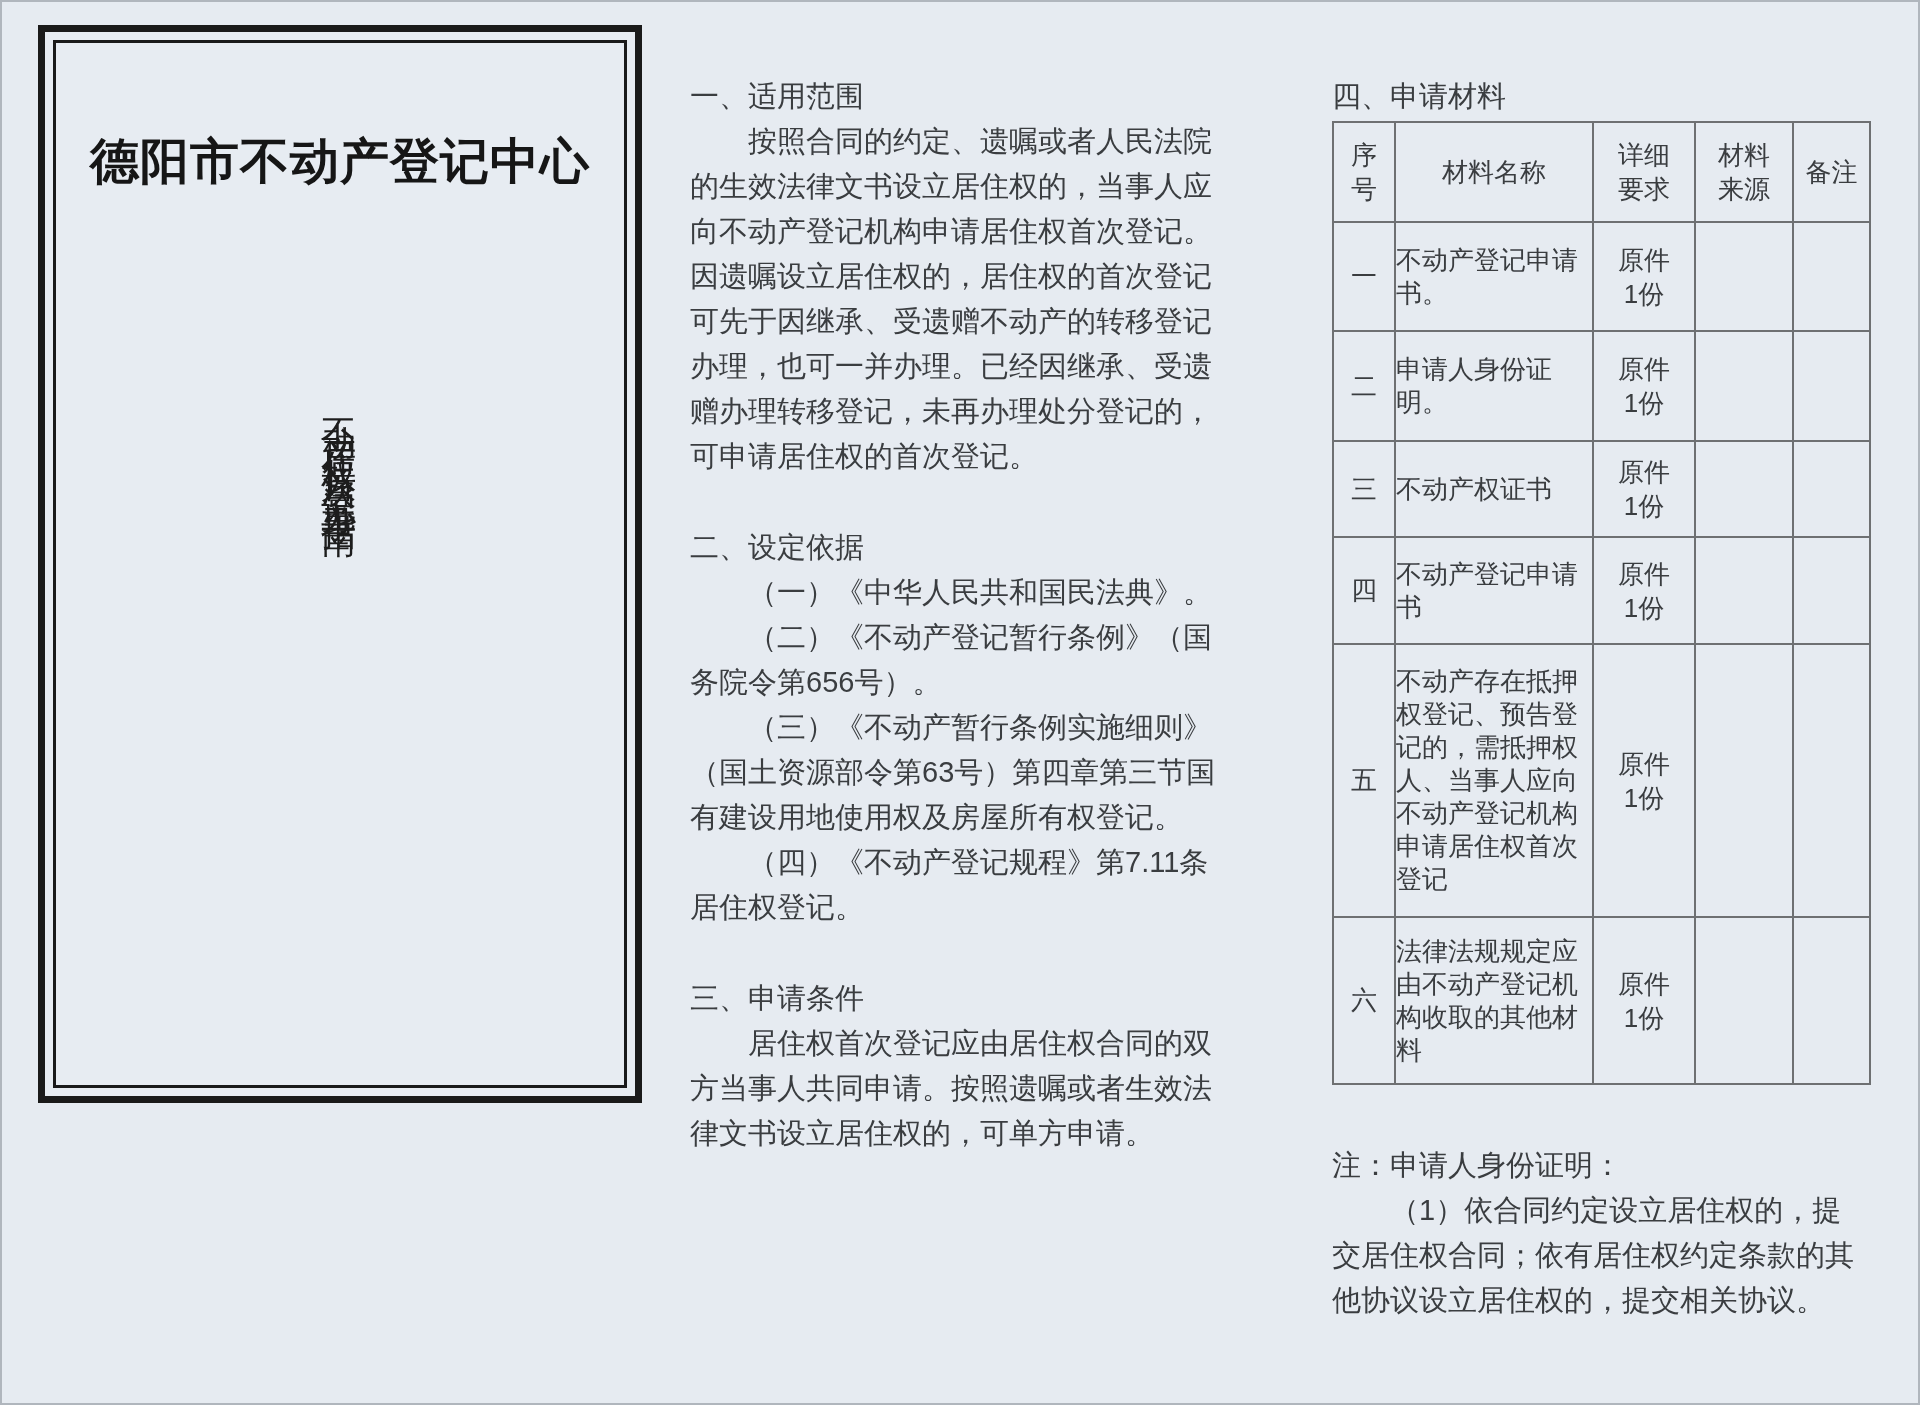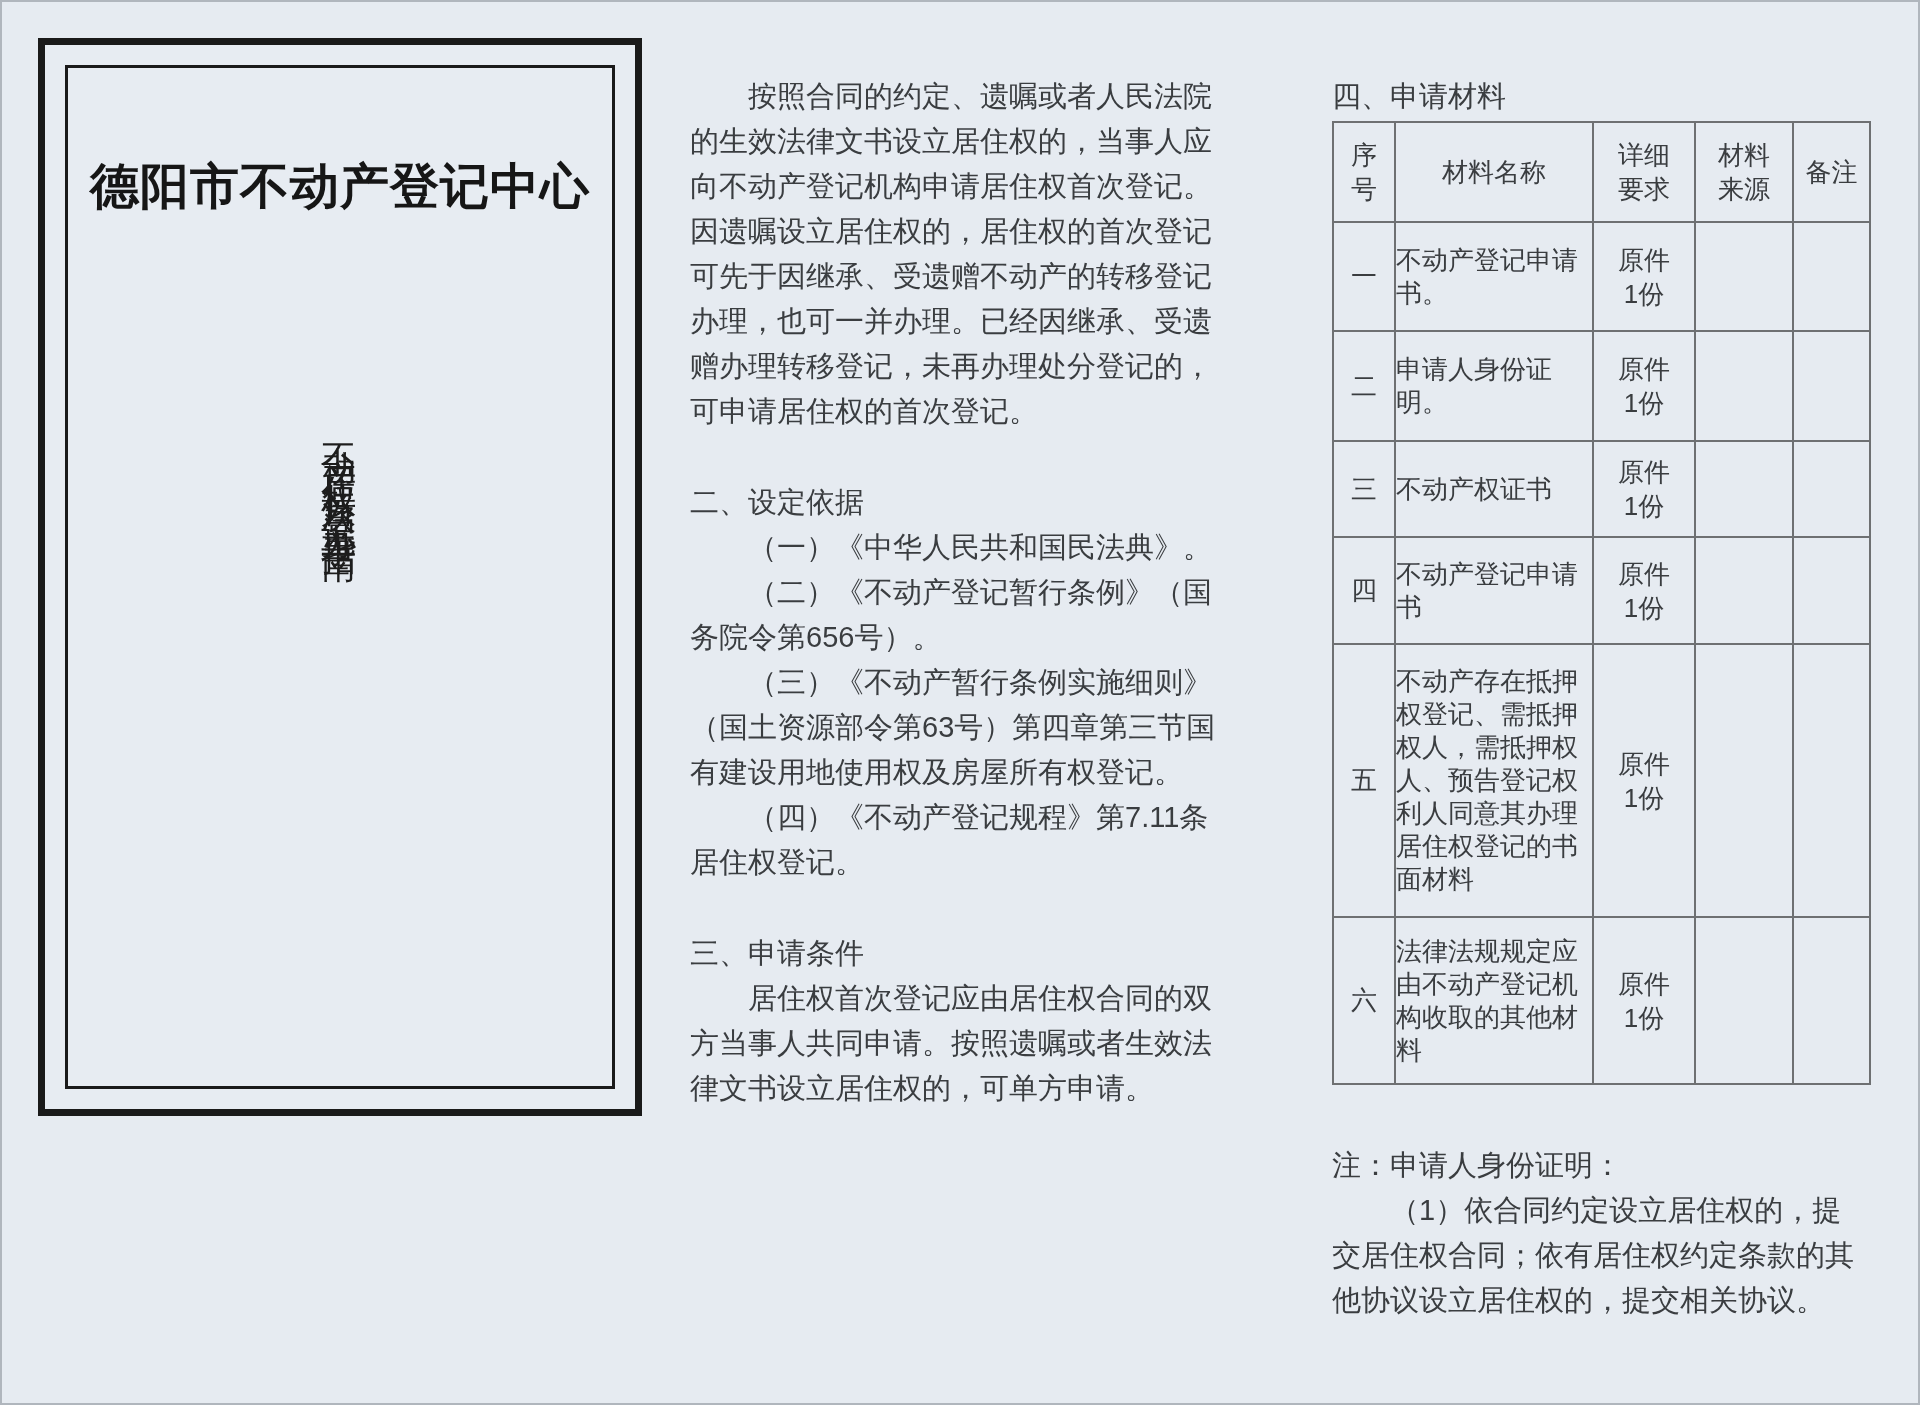--- a/index.html
+++ b/index.html
@@ -16,26 +16,26 @@
     border: 2px solid #b0b6bd;
     box-sizing: border-box;
     overflow: hidden;
     color: #3a3d40;
   }
 
   
   .cover {
     position: absolute;
     left: 36px;
-    top: 36px;
+    top: 23px;
     width: 604px;
     height: 1078px;
     box-sizing: border-box;
     border: 7px solid #1a1a1a;
-    padding: 20px;
+    padding: 8px;
     background: #e7ecf2;
   }
   .cover-inner {
     position: relative;
     width: 100%;
     height: 100%;
     box-sizing: border-box;
     border: 3px solid #1a1a1a;
   }
   .org-title {
@@ -128,20 +128,21 @@
 
   <div class="cover">
     <div class="cover-inner">
       <div class="org-title">德阳市不动产登记中心</div>
       <div class="doc-title">不动产居住权首次登记办事指南</div>
     </div>
   </div>
 
   <div class="middle">
     <section>
+      <div class="sec-heading">一、适用范围</div>
       <p>按照合同的约定、遗嘱或者人民法院的生效法律文书设立居住权的，当事人应向不动产登记机构申请居住权首次登记。因遗嘱设立居住权的，居住权的首次登记可先于因继承、受遗赠不动产的转移登记办理，也可一并办理。已经因继承、受遗赠办理转移登记，未再办理处分登记的，可申请居住权的首次登记。</p>
     </section>
     <section>
       <div class="sec-heading">二、设定依据</div>
       <p>（一）《中华人民共和国民法典》。</p>
       <p>（二）《不动产登记暂行条例》（国务院令第656号）。</p>
       <p>（三）《不动产暂行条例实施细则》（国土资源部令第63号）第四章第三节国有建设用地使用权及房屋所有权登记。</p>
       <p>（四）《不动产登记规程》第7.11条居住权登记。</p>
     </section>
     <section>
@@ -201,21 +202,21 @@
         <tr style="height:107px">
           <td class="cell-no">四</td>
           <td class="cell-name">不动产登记申请书</td>
           <td class="cell-req">原件
 1份</td>
           <td></td>
           <td></td>
         </tr>
         <tr style="height:273px">
           <td class="cell-no">五</td>
-          <td class="cell-name">不动产存在抵押权登记、需抵押权人，需抵押权人、预告登记权利人同意其办理居住权登记的书面材料</td>
+          <td class="cell-name">不动产存在抵押权登记、预告登记的，需抵押权人、当事人应向不动产登记机构申请居住权首次登记</td>
           <td class="cell-req">原件
 1份</td>
           <td></td>
           <td></td>
         </tr>
         <tr style="height:167px">
           <td class="cell-no">六</td>
           <td class="cell-name">法律法规规定应由不动产登记机构收取的其他材料</td>
           <td class="cell-req">原件
 1份</td>

